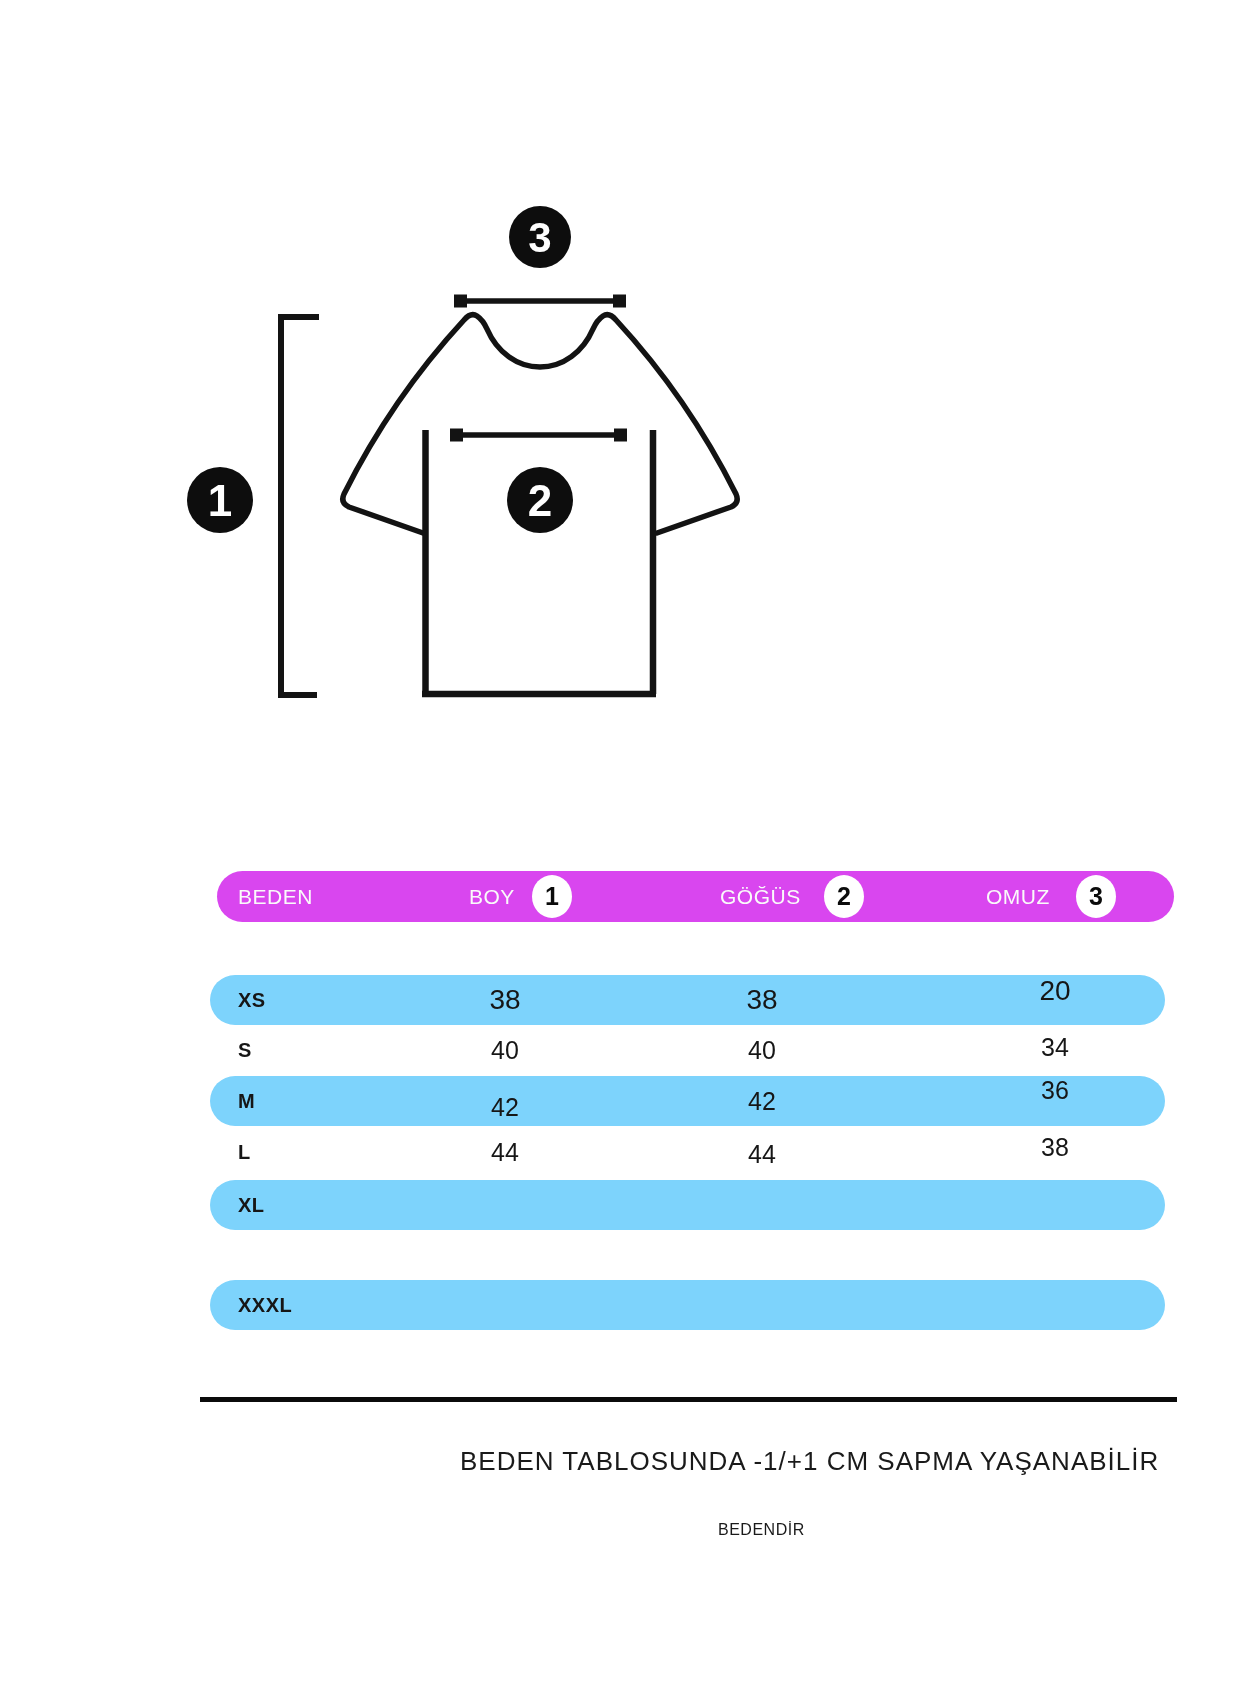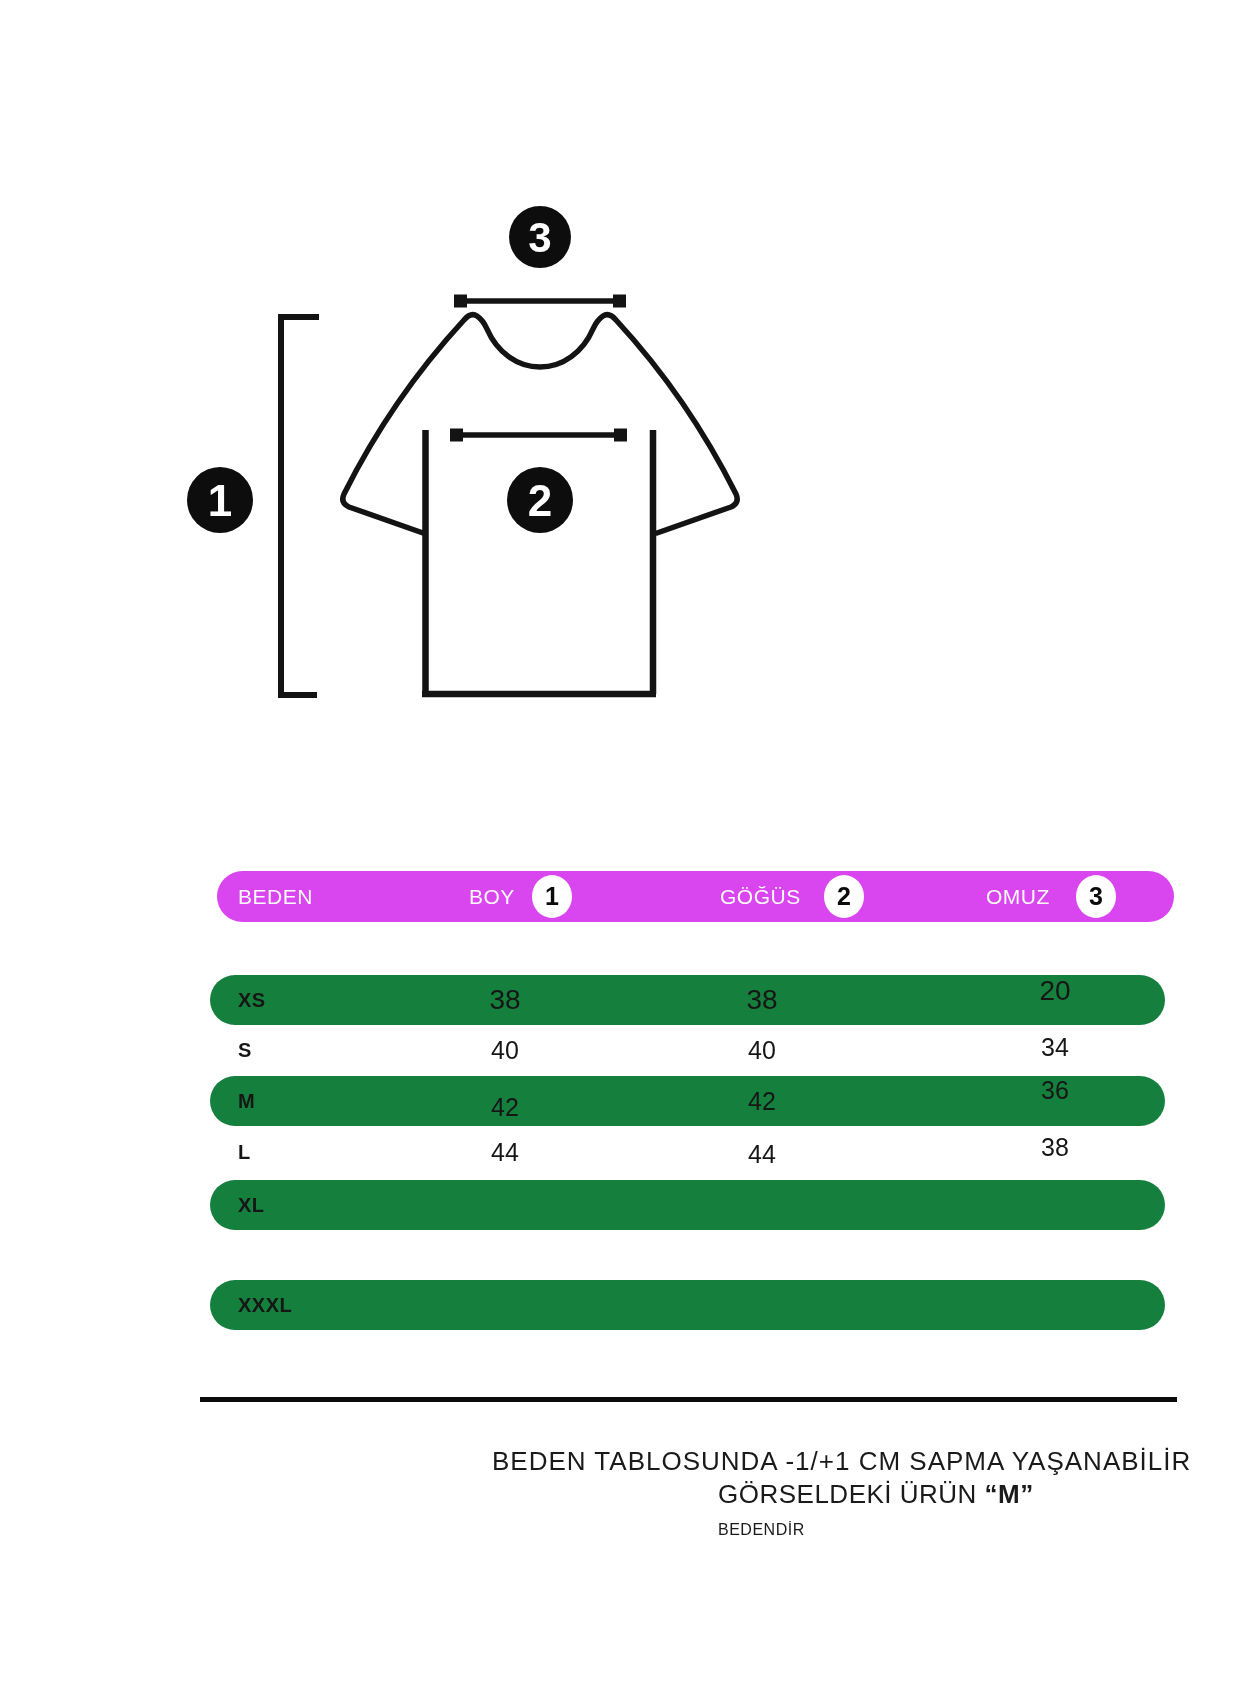--- a/index.html
+++ b/index.html
@@ -28,21 +28,21 @@
   .hl-omuz{left:769px;text-align:right;}
   .hcircle{
     position:absolute;top:4px;width:40px;height:43px;border-radius:50%;
     background:#ffffff;color:#0b0b0b;font-weight:bold;font-size:25px;
     display:flex;align-items:center;justify-content:center;
   }
   .hc-1{left:315px;}
   .hc-2{left:607px;}
   .hc-3{left:859px;}
   .t-row{position:absolute;left:210px;width:955px;height:50px;}
-  .t-row.stripe{background:#15803d;border-radius:25px;}
+  .t-row.stripe{background:#7dd3fc;border-radius:25px;}
   .r0{top:980px;} .r1{top:975px;} .r2{top:1025px;} .r3{top:1076px;} .r4{top:1127px;}
   .r5{top:1180px;} .r6{top:1230px;} .r7{top:1280px;} .r8{top:1330px;}
   .size-label{
     position:absolute;left:28px;top:50%;transform:translateY(-50%);
     font-weight:bold;font-size:20px;letter-spacing:0.5px;color:#161616;white-space:nowrap;
   }
   .val{
     position:absolute;top:50%;transform:translateY(-50%);
     width:160px;text-align:center;font-size:25px;color:#161616;
   }
@@ -54,21 +54,21 @@
   .r2 .val.omuz{margin-top:-3px;}
   .r3 .val.boy{margin-top:6px;}
   .r3 .val.omuz{margin-top:-11px;}
   .r4 .val.gogus{margin-top:2px;}
   .r4 .val.omuz{margin-top:-5px;}
   .bottom-rule{
     position:absolute;left:200px;top:1397px;width:977px;height:5px;background:#0b0b0b;
   }
   
   .note1{
-    position:absolute;left:492px;top:1446px;font-size:26px;letter-spacing:1px;
+    position:absolute;left:460px;top:1446px;font-size:26px;letter-spacing:1px;
     color:#1a1a1a;white-space:nowrap;
   }
   .note2{
     position:absolute;left:718px;top:1479px;font-size:26px;letter-spacing:0.5px;
     color:#1a1a1a;white-space:nowrap;
   }
   .note3{
     position:absolute;left:718px;top:1521px;font-size:16px;letter-spacing:0.5px;
     color:#1a1a1a;white-space:nowrap;
   }
@@ -159,18 +159,15 @@
   <div class="t-row r7 stripe">
     <span class="size-label">XXXL</span>
     <span class="val boy"></span>
     <span class="val gogus"></span>
     <span class="val omuz"></span>
   </div>
 
   <div class="bottom-rule"></div>
 
   <div class="note1">BEDEN TABLOSUNDA -1/+1 CM SAPMA YAŞANABİLİR</div>
-  <div class="note2">
-    <span>GÖRSELDEKİ ÜRÜN </span><b>“M”</b>
-  </div>
   <div class="note3">BEDENDİR</div>
 
 </div>
 
 </body></html>

